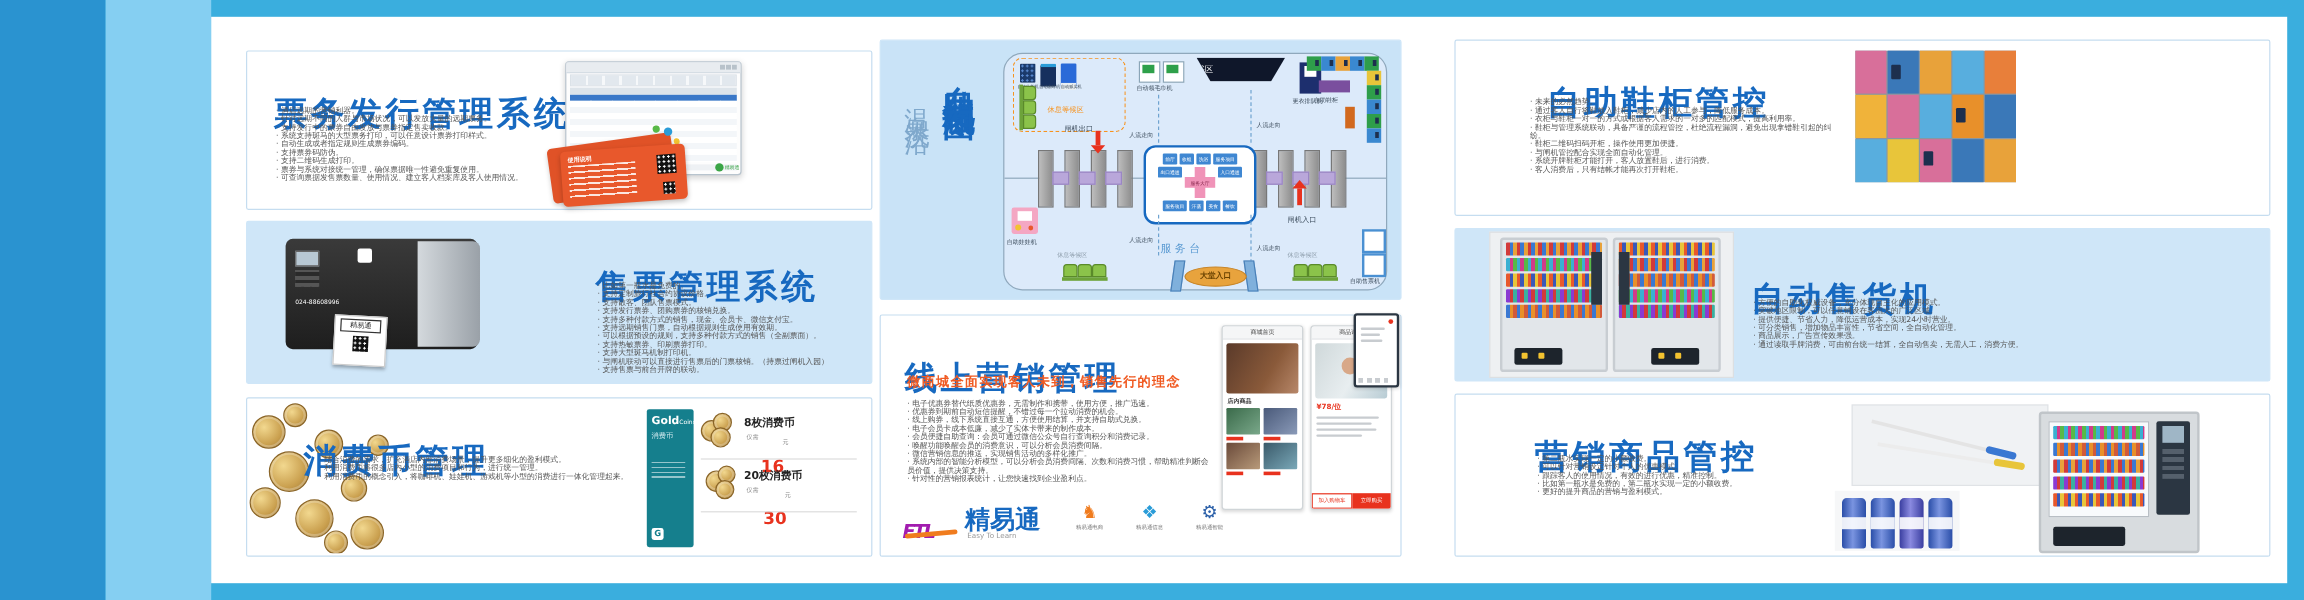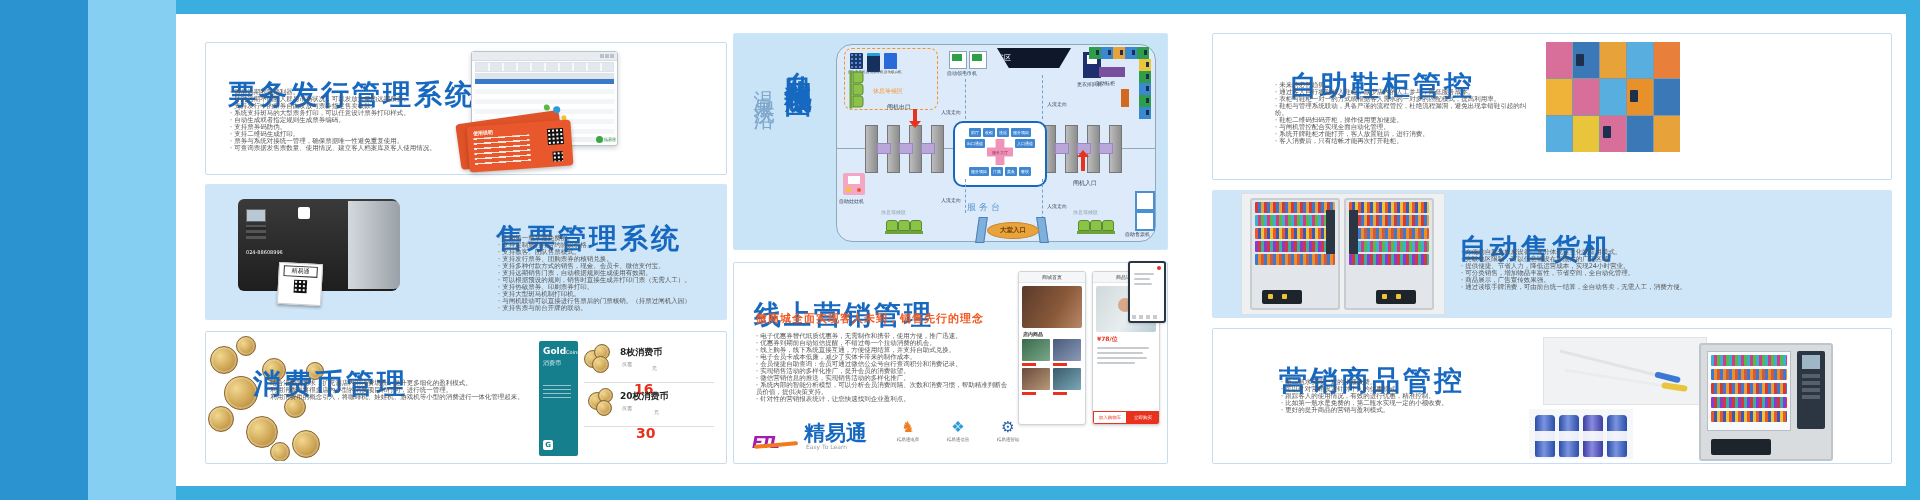--- a/index.html
+++ b/index.html
@@ -105,21 +105,21 @@
 
   <section class="panel blue" style="left:205px;top:184px;width:520px;height:134px;">
     <h2 class="ptitle" style="left:290px;top:12px;">售票管理系统</h2>
     <div class="bullets" style="left:292px;top:50px;width:225px;">
         <div class="bullet">比如第一瓶水是免费的。</div>
         <div class="bullet">支持定制旅行社合约协议价格。</div>
         <div class="bullet">支持散客、团队售票模式。</div>
         <div class="bullet">支持发行票券、团购票券的核销兑换。</div>
         <div class="bullet">支持多种付款方式的销售，现金、会员卡、微信支付宝。</div>
         <div class="bullet">支持远期销售门票，自动根据规则生成使用有效期。</div>
-        <div class="bullet">可以根据预设的规则，销售时直接生成并打印门票（无需人工）。</div>
+        <div class="bullet">可以根据预设的规则，支持多种付款方式的销售（全副票面）。</div>
         <div class="bullet">支持热敏票券、印刷票券打印。</div>
         <div class="bullet">支持大型斑马机制打印机。</div>
         <div class="bullet">与闸机联动可以直接进行售票后的门票核销。（持票过闸机入园）</div>
         <div class="bullet">支持售票与前台开牌的联动。</div>
       </div>
 
     <div class="abs" style="left:14px;top:6px;width:206px;height:122px;">
       <div class="abs" style="left:18px;top:8px;width:160px;height:92px;background:linear-gradient(180deg,#3a3a3a,#1e1e1e);border-radius:6px;"></div>
       <div class="abs" style="left:128px;top:10px;width:52px;height:88px;background:linear-gradient(90deg,#d4d9dd,#9aa1a8);border-radius:0 6px 6px 0;"></div>
       <div class="abs" style="left:26px;top:18px;width:18px;height:11px;background:#b8c8d4;border:1px solid #666;"></div>
@@ -327,21 +327,21 @@
 
   <section class="panel" style="left:733px;top:262px;width:433px;height:200px;">
     <h2 class="ptitle" style="left:20px;top:12px;font-size:27px;">线上营销管理</h2>
     <div class="abs" style="left:22px;top:48px;font-size:11px;font-weight:bold;color:#f05a22;letter-spacing:1px;">微商城全面实现客人未到，销售先行的理念</div>
     <div class="bullets" style="left:22px;top:70px;width:252px;">
         <div class="bullet">电子优惠券替代纸质优惠券，无需制作和携带，使用方便，推广迅速。</div>
         <div class="bullet">优惠券到期前自动短信提醒，不错过每一个拉动消费的机会。</div>
         <div class="bullet">线上购券，线下系统直接互通，方便使用结算，并支持自助式兑换。</div>
         <div class="bullet">电子会员卡成本低廉，减少了实体卡带来的制作成本。</div>
         <div class="bullet">会员便捷自助查询：会员可通过微信公众号自行查询积分和消费记录。</div>
-        <div class="bullet">实现销售活动的多样化推广，提升会员的消费欲望。</div>
+        <div class="bullet">唤醒功能唤醒会员的消费意识，可以分析会员消费间隔。</div>
         <div class="bullet">微信营销信息的推送，实现销售活动的多样化推广。</div>
         <div class="bullet">系统内部的智能分析模型，可以分析会员消费间隔、次数和消费习惯，帮助精准判断会员价值，提供决策支持。</div>
         <div class="bullet">针对性的营销报表统计，让您快速找到企业盈利点。</div>
       </div>
 
     <div class="abs" style="left:18px;top:152px;width:260px;height:42px;">
       <span class="abs" style="left:0;top:2px;font-size:16px;font-weight:bold;font-style:italic;color:#a21caf;letter-spacing:-2px;margin-top:16px;">ETL</span>
       <span class="abs" style="left:2px;top:28px;width:44px;height:4px;background:#f07c1e;border-radius:2px;transform:rotate(-5deg);"></span>
       <span class="abs" style="left:52px;top:4px;font-size:21px;font-weight:bold;color:#1769c0;">精易通</span>
       <span class="abs" style="left:54px;top:28px;font-size:6px;color:#999;">Easy To Learn</span>

